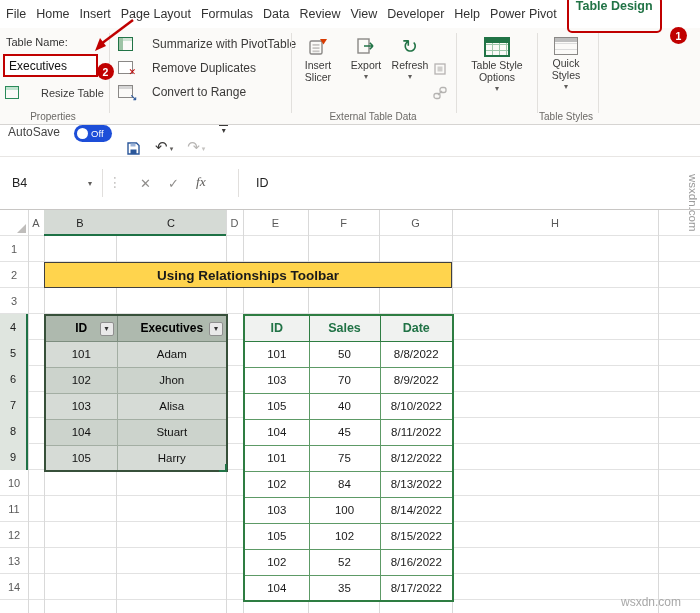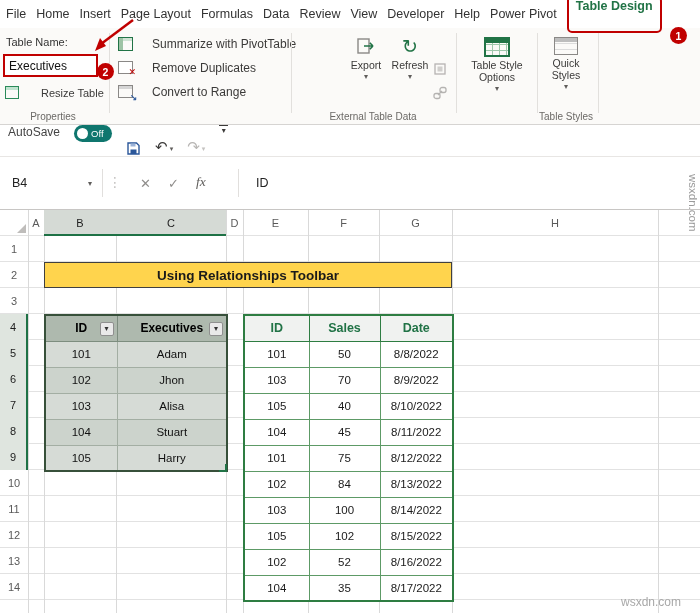--- a/index.html
+++ b/index.html
@@ -29,21 +29,21 @@
   .bb-label{line-height:12px}
   .bb-caret{font-size:8px;color:#5f5d5b;line-height:7px}
   .ic-refresh{font-size:19px;line-height:20px;color:#217346}
   .ic-tso{width:22px;height:16px;border:2px solid #217346;background:linear-gradient(to bottom,#217346 0 4px,transparent 4px),repeating-linear-gradient(to right,transparent 0 6px,#9fc7ab 6px 7px),repeating-linear-gradient(to bottom,transparent 0 5px,#9fc7ab 5px 6px)}
   .ic-qs{width:22px;height:16px;border:1px solid #8a8886;background:linear-gradient(to bottom,#bdbdbd 0 4px,transparent 4px),repeating-linear-gradient(to bottom,transparent 0 5px,#dcdcdc 5px 6px)}
   .mini-gray{position:absolute}
 
   
   .qat{position:absolute;left:0;top:125px;width:700px;height:32px;background:#fff;border-bottom:1px solid #e8e6e4;display:flex;gap:14px;padding-left:8px;z-index:3;box-sizing:border-box}
   .as-label{font-size:12px;color:#444}
-  .as-pill{width:38px;height:17px;border-radius:9px;background:#0f766e;display:flex;align-items:center;gap:3px;padding-left:3px;box-sizing:border-box}
+  .as-pill{width:38px;height:17px;border-radius:9px;background:#1d4ed8;display:flex;align-items:center;gap:3px;padding-left:3px;box-sizing:border-box}
   .as-dot{width:11px;height:11px;border-radius:50%;background:#fff}
   .as-state{font-size:9.5px;color:#fff}
   .qat-btn{display:flex;align-items:flex-end;gap:2px;font-size:15px;color:#3b3a39}
   .qat-btn .sm-caret{font-size:7px;color:#5f5d5b;padding-bottom:3px}
   .qat-btn.disabled{color:#b8b6b4}
   .qat-btn.disabled .sm-caret{color:#c5c3c1}
   .ovf{display:flex;flex-direction:column;align-items:center;gap:1px}
   .ovf-bar{width:9px;border-top:1.5px solid #3b3a39}
   .ovf-caret{font-size:8px;color:#3b3a39;line-height:7px}
 
@@ -134,20 +134,30 @@
       <span class="ic-dup"></span>
       <span>Remove Duplicates</span>
     </div>
     <div class="tool-row" style="top:57px">
       <span class="ic-ctr"></span>
       <span>Convert to Range</span>
     </div>
 
     <div class="vsep" style="left:291px"></div>
 
+    <div class="big-btn" style="left:294px;width:48px">
+      <svg width="20" height="20" viewBox="0 0 20 20">
+          <rect x="2" y="4" width="12" height="13" rx="1.5" fill="none" stroke="#8a8886" stroke-width="1.4"></rect>
+          <rect x="4.5" y="7" width="7" height="1.8" fill="#c8c6c4"></rect>
+          <rect x="4.5" y="10.2" width="7" height="1.8" fill="#c8c6c4"></rect>
+          <rect x="4.5" y="13.4" width="7" height="1.8" fill="#c8c6c4"></rect>
+          <path d="M12 2 L19 2 L15.5 7.5 Z" fill="#d83b01"></path>
+        </svg>
+      <span class="bb-label">Insert Slicer</span>
+    </div>
     <div class="big-btn" style="left:346px;width:40px">
       <svg width="20" height="20" viewBox="0 0 20 20">
           <rect x="2" y="2" width="11" height="14" fill="none" stroke="#8a8886" stroke-width="1.4"></rect>
           <path d="M8 9 h9 m0 0 l-3.2 -3.2 M17 9 l-3.2 3.2" stroke="#217346" stroke-width="1.6" fill="none"></path>
         </svg>
       <span class="bb-label">Export</span>
       <span class="bb-caret">▾</span>
     </div>
     <div class="big-btn" style="left:390px;width:40px">
       <span class="ic-refresh">↻</span>

